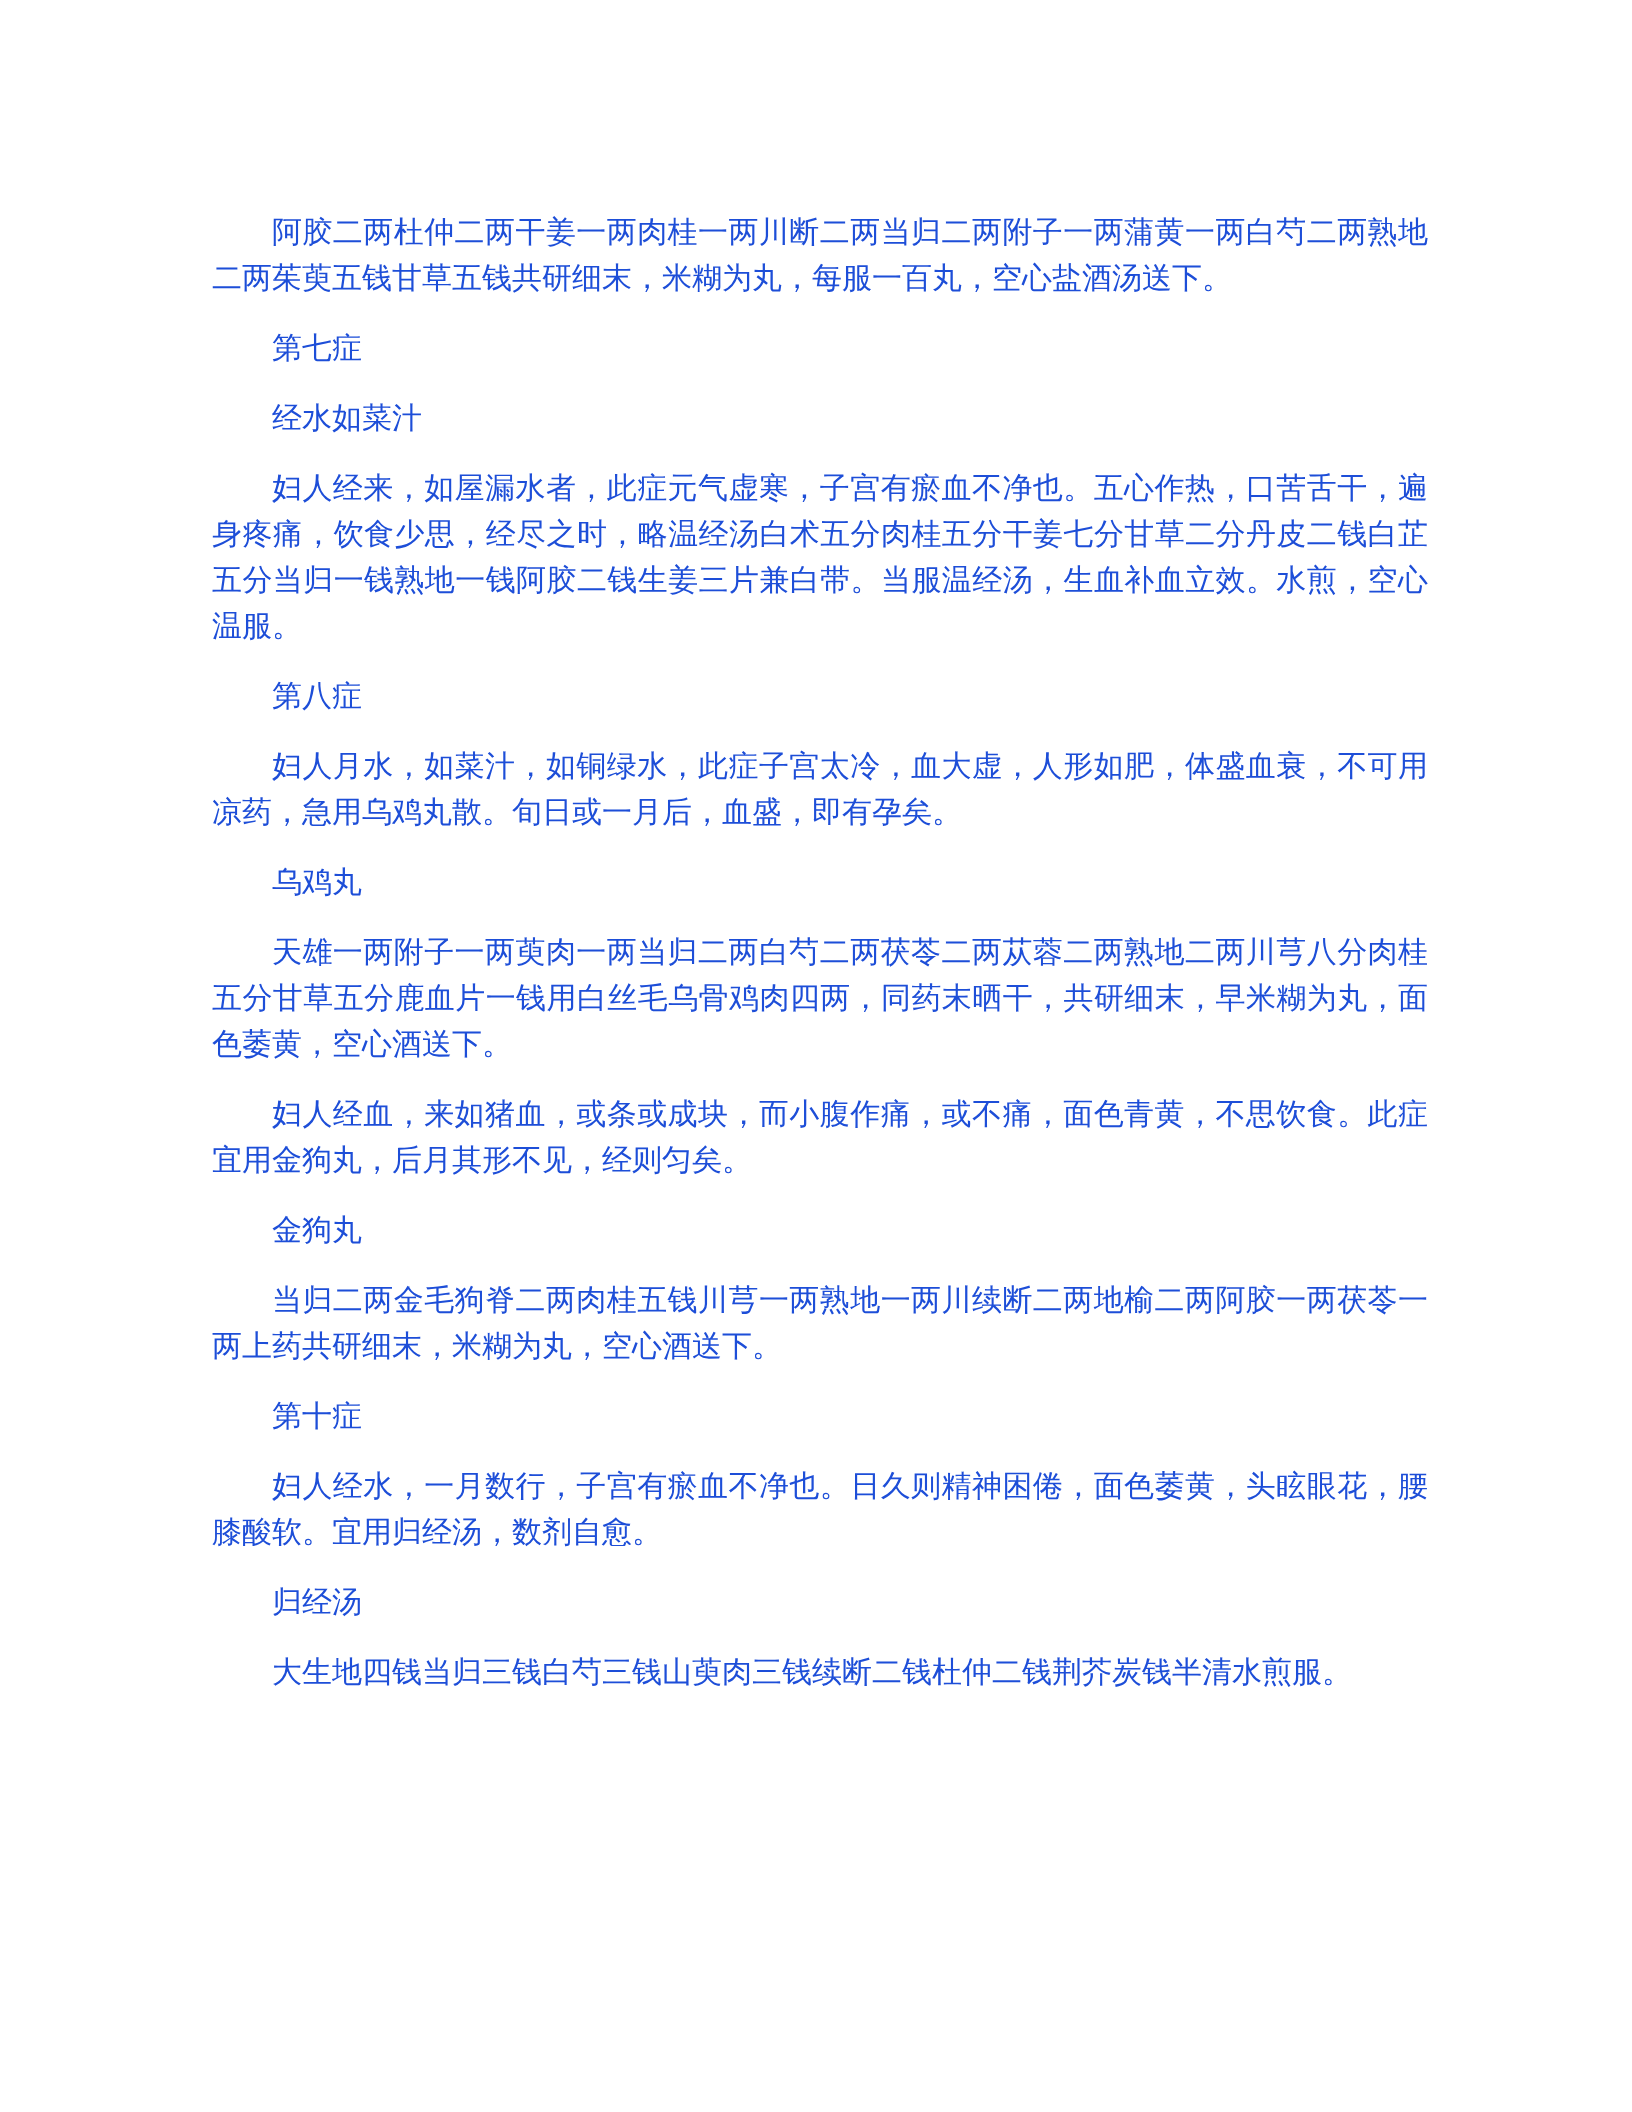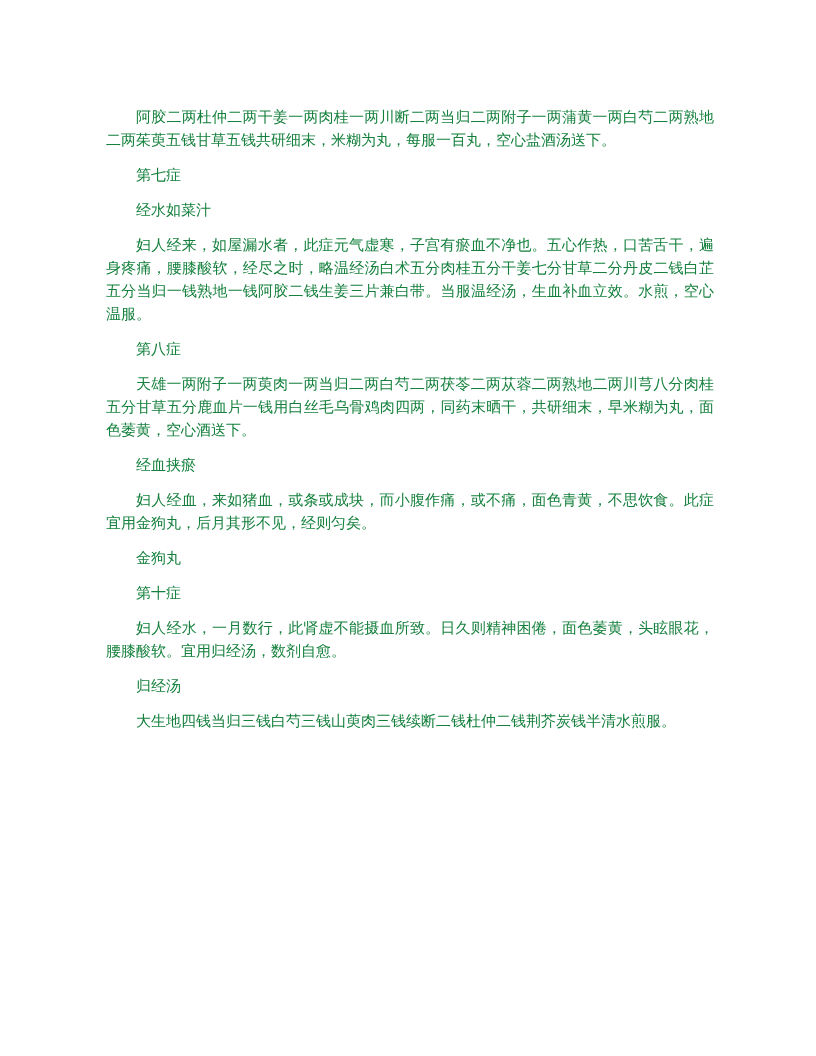--- a/index.html
+++ b/index.html
@@ -26,38 +26,40 @@
     width: 100%;
   }
   .para {
     margin: 0 0 12px 0;
     font-size: 15px;
     line-height: 23px;
     text-align: justify;
     text-justify: inter-ideograph;
     text-indent: 2em;
     word-break: break-all;
-    color: #15803d;
+    color: #1d4ed8;
   }
   .para:last-child {
     margin-bottom: 0;
   }
 </style>
 </head>
 <body>
 
 <div class="page">
   <div class="doc-body" id="doc-body">
       <p class="para">阿胶二两杜仲二两干姜一两肉桂一两川断二两当归二两附子一两蒲黄一两白芍二两熟地二两茱萸五钱甘草五钱共研细末，米糊为丸，每服一百丸，空心盐酒汤送下。</p>
       <p class="para">第七症</p>
       <p class="para">经水如菜汁</p>
-      <p class="para">妇人经来，如屋漏水者，此症元气虚寒，子宫有瘀血不净也。五心作热，口苦舌干，遍身疼痛，腰膝酸软，经尽之时，略温经汤白术五分肉桂五分干姜七分甘草二分丹皮二钱白芷五分当归一钱熟地一钱阿胶二钱生姜三片兼白带。当服温经汤，生血补血立效。水煎，空心温服。</p>
+      <p class="para">妇人经来，如屋漏水者，此症元气虚寒，子宫有瘀血不净也。五心作热，口苦舌干，遍身疼痛，饮食少思，经尽之时，略温经汤白术五分肉桂五分干姜七分甘草二分丹皮二钱白芷五分当归一钱熟地一钱阿胶二钱生姜三片兼白带。当服温经汤，生血补血立效。水煎，空心温服。</p>
       <p class="para">第八症</p>
+      <p class="para">妇人月水，如菜汁，如铜绿水，此症子宫太冷，血大虚，人形如肥，体盛血衰，不可用凉药，急用乌鸡丸散。旬日或一月后，血盛，即有孕矣。</p>
+      <p class="para">乌鸡丸</p>
       <p class="para">天雄一两附子一两萸肉一两当归二两白芍二两茯苓二两苁蓉二两熟地二两川芎八分肉桂五分甘草五分鹿血片一钱用白丝毛乌骨鸡肉四两，同药末晒干，共研细末，早米糊为丸，面色萎黄，空心酒送下。</p>
-      <p class="para">经血挟瘀</p>
       <p class="para">妇人经血，来如猪血，或条或成块，而小腹作痛，或不痛，面色青黄，不思饮食。此症宜用金狗丸，后月其形不见，经则匀矣。</p>
       <p class="para">金狗丸</p>
+      <p class="para">当归二两金毛狗脊二两肉桂五钱川芎一两熟地一两川续断二两地榆二两阿胶一两茯苓一两上药共研细末，米糊为丸，空心酒送下。</p>
       <p class="para">第十症</p>
-      <p class="para">妇人经水，一月数行，此肾虚不能摄血所致。日久则精神困倦，面色萎黄，头眩眼花，腰膝酸软。宜用归经汤，数剂自愈。</p>
+      <p class="para">妇人经水，一月数行，子宫有瘀血不净也。日久则精神困倦，面色萎黄，头眩眼花，腰膝酸软。宜用归经汤，数剂自愈。</p>
       <p class="para">归经汤</p>
       <p class="para">大生地四钱当归三钱白芍三钱山萸肉三钱续断二钱杜仲二钱荆芥炭钱半清水煎服。</p>
     </div>
 </div>
 
 </body></html>

